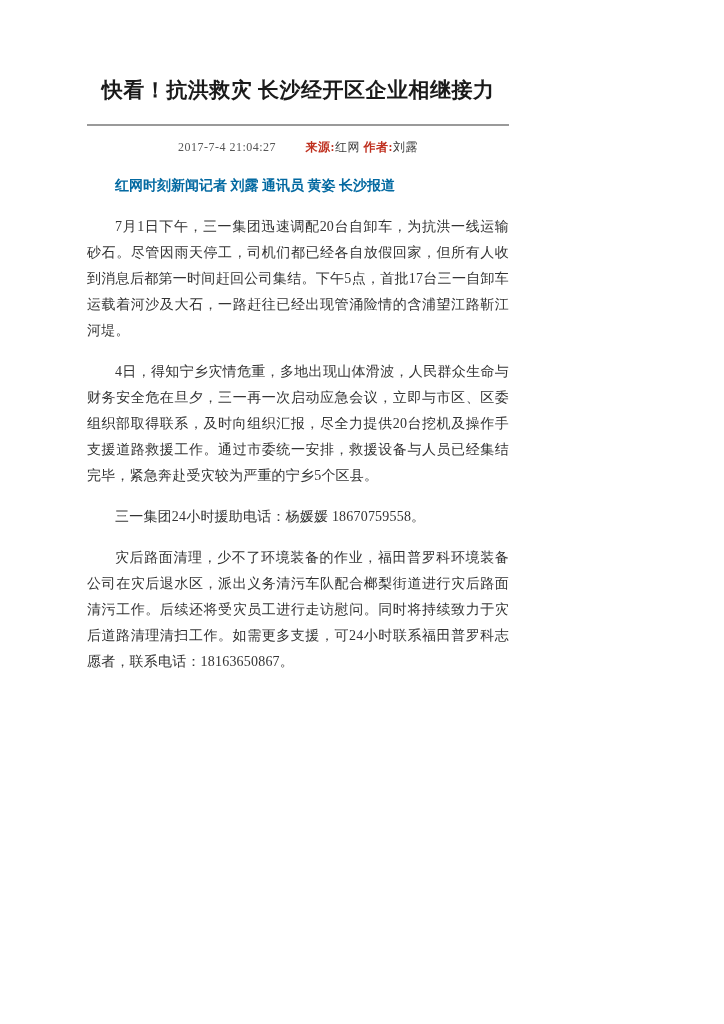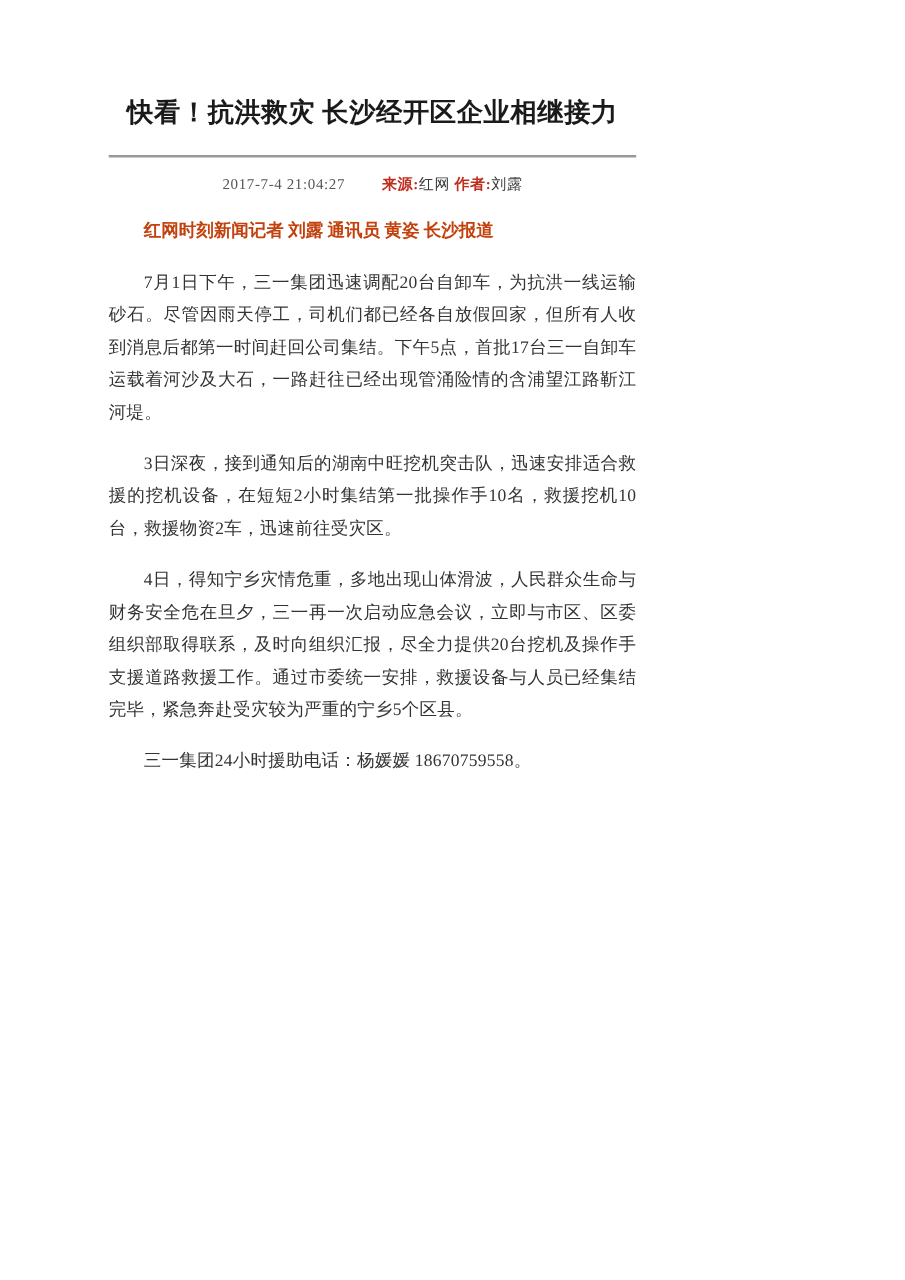--- a/index.html
+++ b/index.html
@@ -43,21 +43,21 @@
     color:var(--meta-gray);
     letter-spacing:0.5px;
   }
   .meta .src{margin-left:26px;}
   .meta .label{color:var(--accent-red);font-weight:bold;}
   .meta .value{color:#3a3a3a;}
   .byline{
     margin-top:17px;
     font-size:14px;
     font-weight:bold;
-    color:#c2410c;
+    color:#0369a1;
     text-indent:2em;
     line-height:26px;
   }
   .body-text p{
     font-size:14px;
     line-height:26px;
     color:var(--body-text);
     text-indent:2em;
     margin-top:15px;
     text-align:justify;
@@ -76,18 +76,18 @@
   <div class="meta">
     <span>2017-7-4 21:04:27</span>
     <span class="src"><span class="label">来源:</span><span class="value">红网</span></span>
     <span><span class="label">作者:</span><span class="value">刘露</span></span>
   </div>
 
   <p class="byline">红网时刻新闻记者 刘露 通讯员 黄姿 长沙报道</p>
 
   <div class="body-text">
     <p>7月1日下午，三一集团迅速调配20台自卸车，为抗洪一线运输砂石。尽管因雨天停工，司机们都已经各自放假回家，但所有人收到消息后都第一时间赶回公司集结。下午5点，首批17台三一自卸车运载着河沙及大石，一路赶往已经出现管涌险情的含浦望江路靳江河堤。</p>
-    <p>3日深夜，接到通知后的湖南中旺挖机突击队，迅速安排适合救援的挖机设备，在短短2小时集结第一批操作手10名，救援挖机10台，救援物资2车，迅速前往受灾区。</p>
     <p>4日，得知宁乡灾情危重，多地出现山体滑波，人民群众生命与财务安全危在旦夕，三一再一次启动应急会议，立即与市区、区委组织部取得联系，及时向组织汇报，尽全力提供20台挖机及操作手支援道路救援工作。通过市委统一安排，救援设备与人员已经集结完毕，紧急奔赴受灾较为严重的宁乡5个区县。</p>
     <p>三一集团24小时援助电话：杨媛媛 18670759558。</p>
+    <p>灾后路面清理，少不了环境装备的作业，福田普罗科环境装备公司在灾后退水区，派出义务清污车队配合榔梨街道进行灾后路面清污工作。后续还将受灾员工进行走访慰问。同时将持续致力于灾后道路清理清扫工作。如需更多支援，可24小时联系福田普罗科志愿者，联系电话：18163650867。</p>
   </div>
 
 </div>
 
 </body></html>

